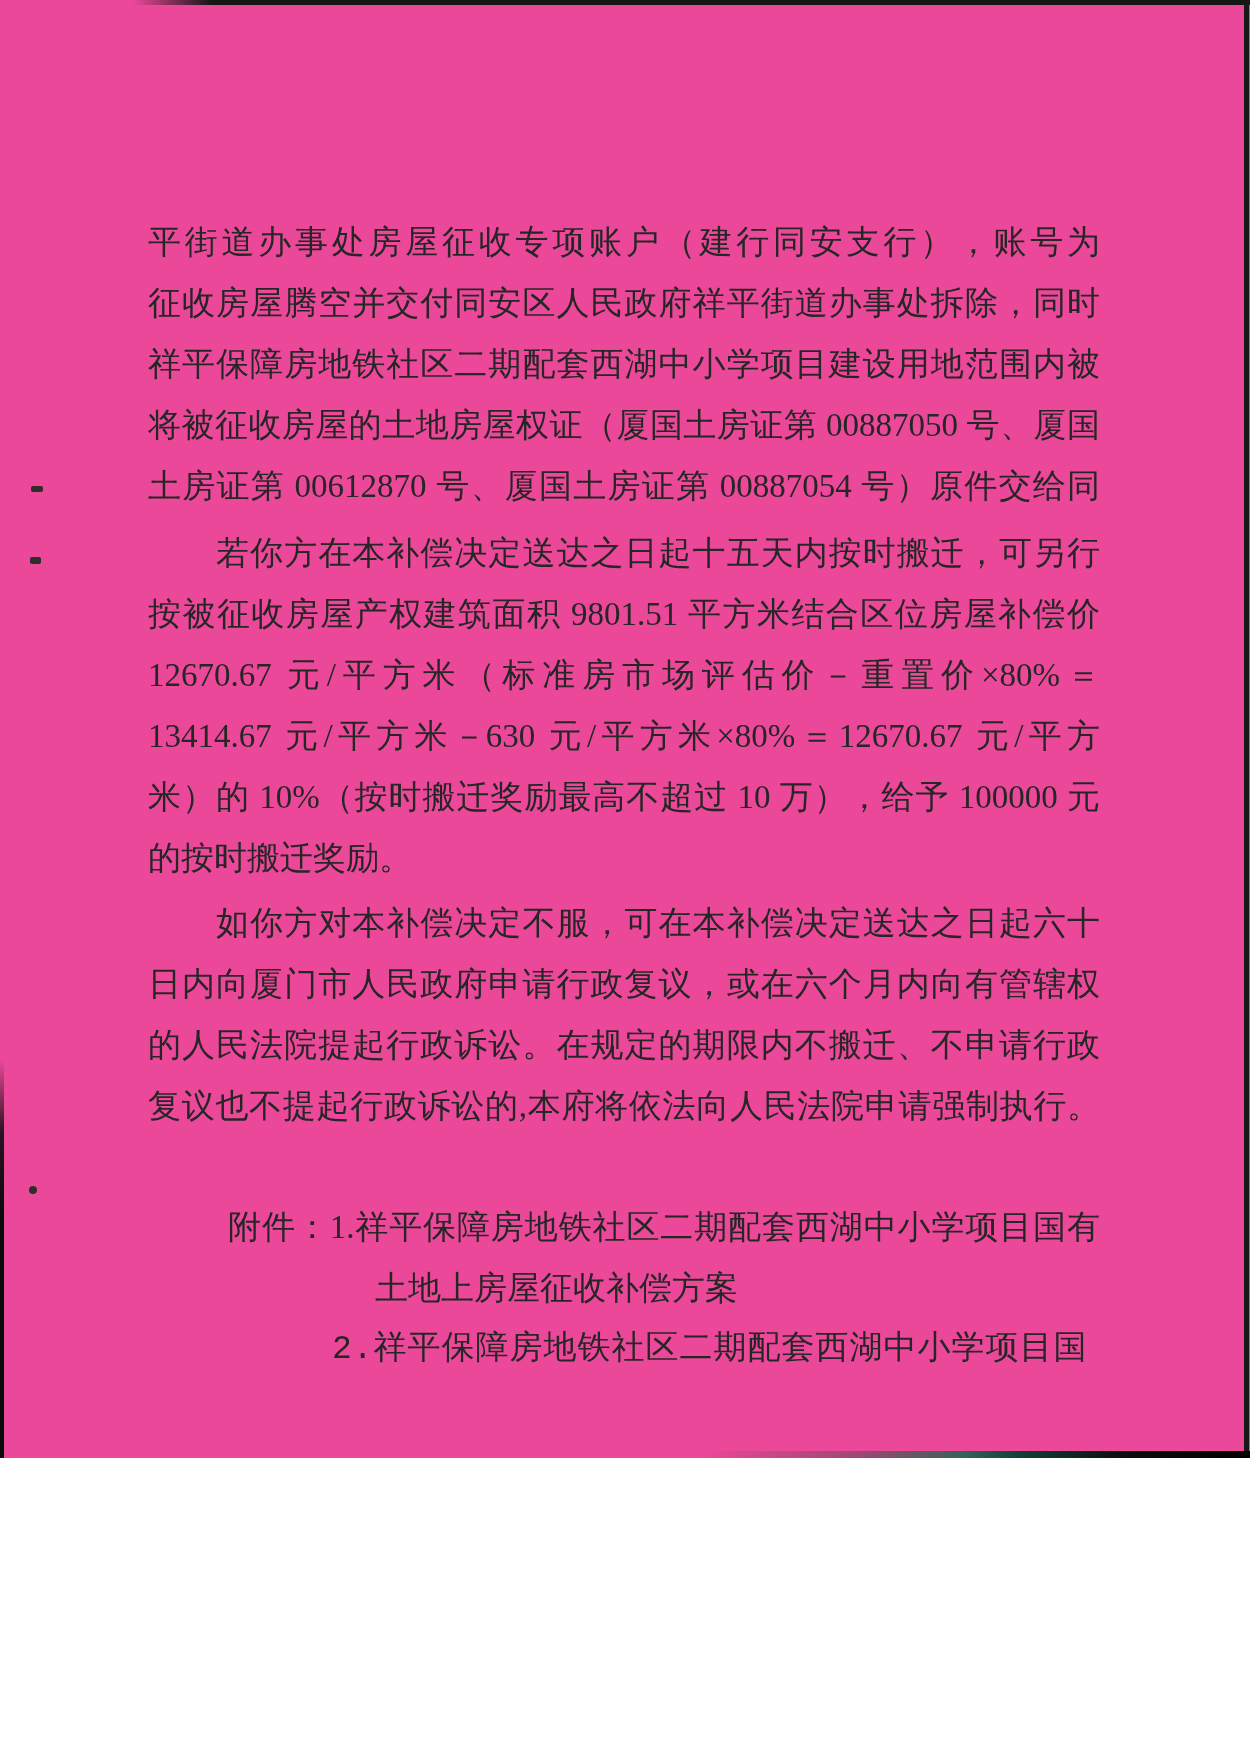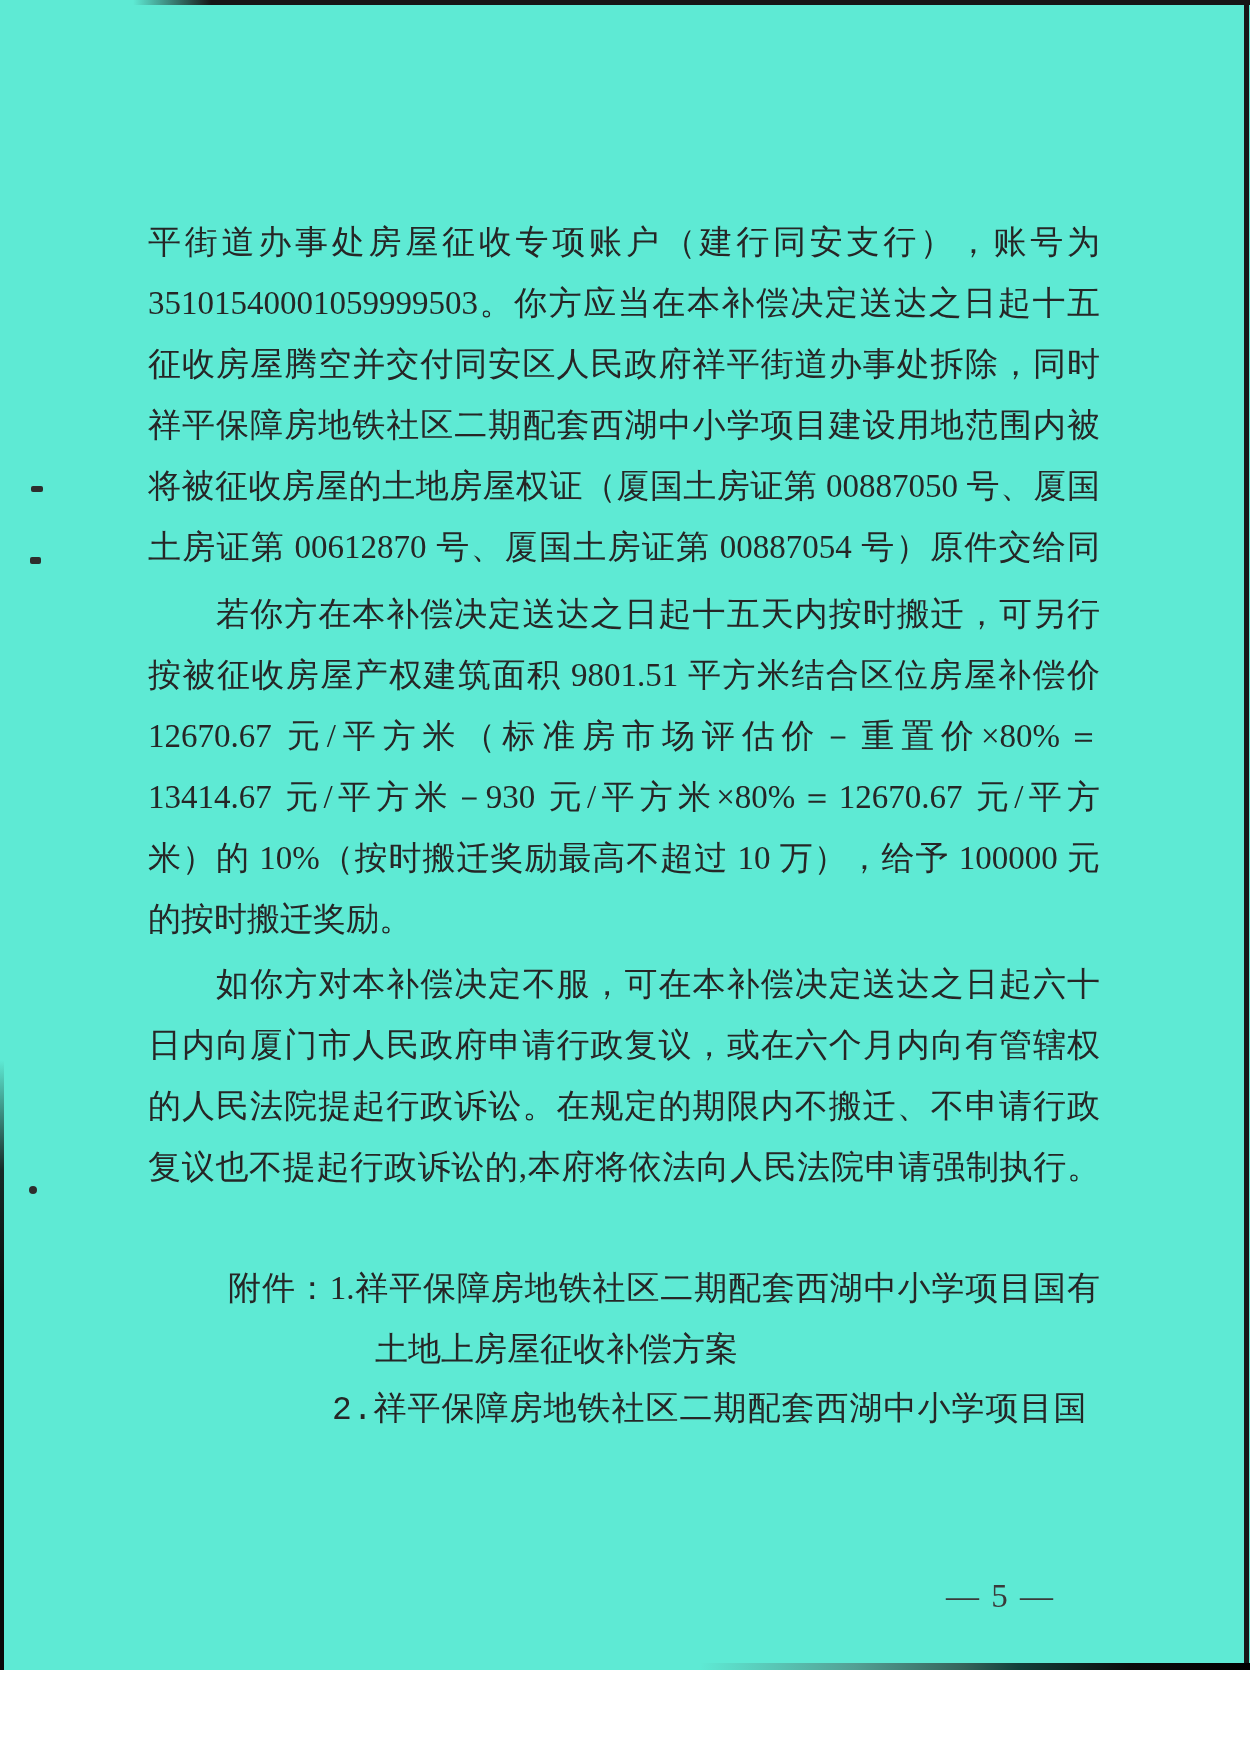--- a/index.html
+++ b/index.html
@@ -1,19 +1,19 @@
 <!DOCTYPE html>
 <html><head>
 <meta charset="utf-8">
 <style>
   html,body{margin:0;padding:0;background:#ffffff;}
   .page{
     position:relative;
-    width:1250px;height:1670px;
-    background:#5eead4;
+    width:1250px;height:1458px;
+    background:#ec4899;
     overflow:hidden;
     font-family:"Liberation Serif","DejaVu Serif",serif;
     color:#262626;
   }
   .doc{position:absolute;left:148px;top:212px;width:952px;}
   .l{
     font-size:33px;
     line-height:61px;
     height:61px;
     text-align:justify;
@@ -65,32 +65,31 @@
   <div class="edge-bottom"></div>
 
   <div class="mark mark1"></div>
   <div class="mark mark2"></div>
   <div class="mark mark3"></div>
 
   <div class="doc">
 
     <div class="para">
       <div class="l">平街道办事处房屋征收专项账户（建行同安支行），账号为</div>
-      <div class="l">35101540001059999503。你方应当在本补偿决定送达之日起十五</div>
       <div class="l">征收房屋腾空并交付同安区人民政府祥平街道办事处拆除，同时</div>
       <div class="l">祥平保障房地铁社区二期配套西湖中小学项目建设用地范围内被</div>
       <div class="l">将被征收房屋的土地房屋权证（厦国土房证第 00887050 号、厦国</div>
       <div class="l">土房证第 00612870 号、厦国土房证第 00887054 号）原件交给同</div>
     </div>
 
     <div class="para p2">
       <div class="l">　　若你方在本补偿决定送达之日起十五天内按时搬迁，可另行</div>
       <div class="l">按被征收房屋产权建筑面积 9801.51 平方米结合区位房屋补偿价</div>
       <div class="l">12670.67 元/平方米（标准房市场评估价－重置价×80%＝</div>
-      <div class="l">13414.67 元/平方米－930 元/平方米×80%＝12670.67 元/平方</div>
+      <div class="l">13414.67 元/平方米－630 元/平方米×80%＝12670.67 元/平方</div>
       <div class="l">米）的 10%（按时搬迁奖励最高不超过 10 万），给予 100000 元</div>
       <div class="l end">的按时搬迁奖励。</div>
     </div>
 
     <div class="para p3">
       <div class="l">　　如你方对本补偿决定不服，可在本补偿决定送达之日起六十</div>
       <div class="l">日内向厦门市人民政府申请行政复议，或在六个月内向有管辖权</div>
       <div class="l">的人民法院提起行政诉讼。在规定的期限内不搬迁、不申请行政</div>
       <div class="l">复议也不提起行政诉讼的,本府将依法向人民法院申请强制执行。</div>
     </div>

